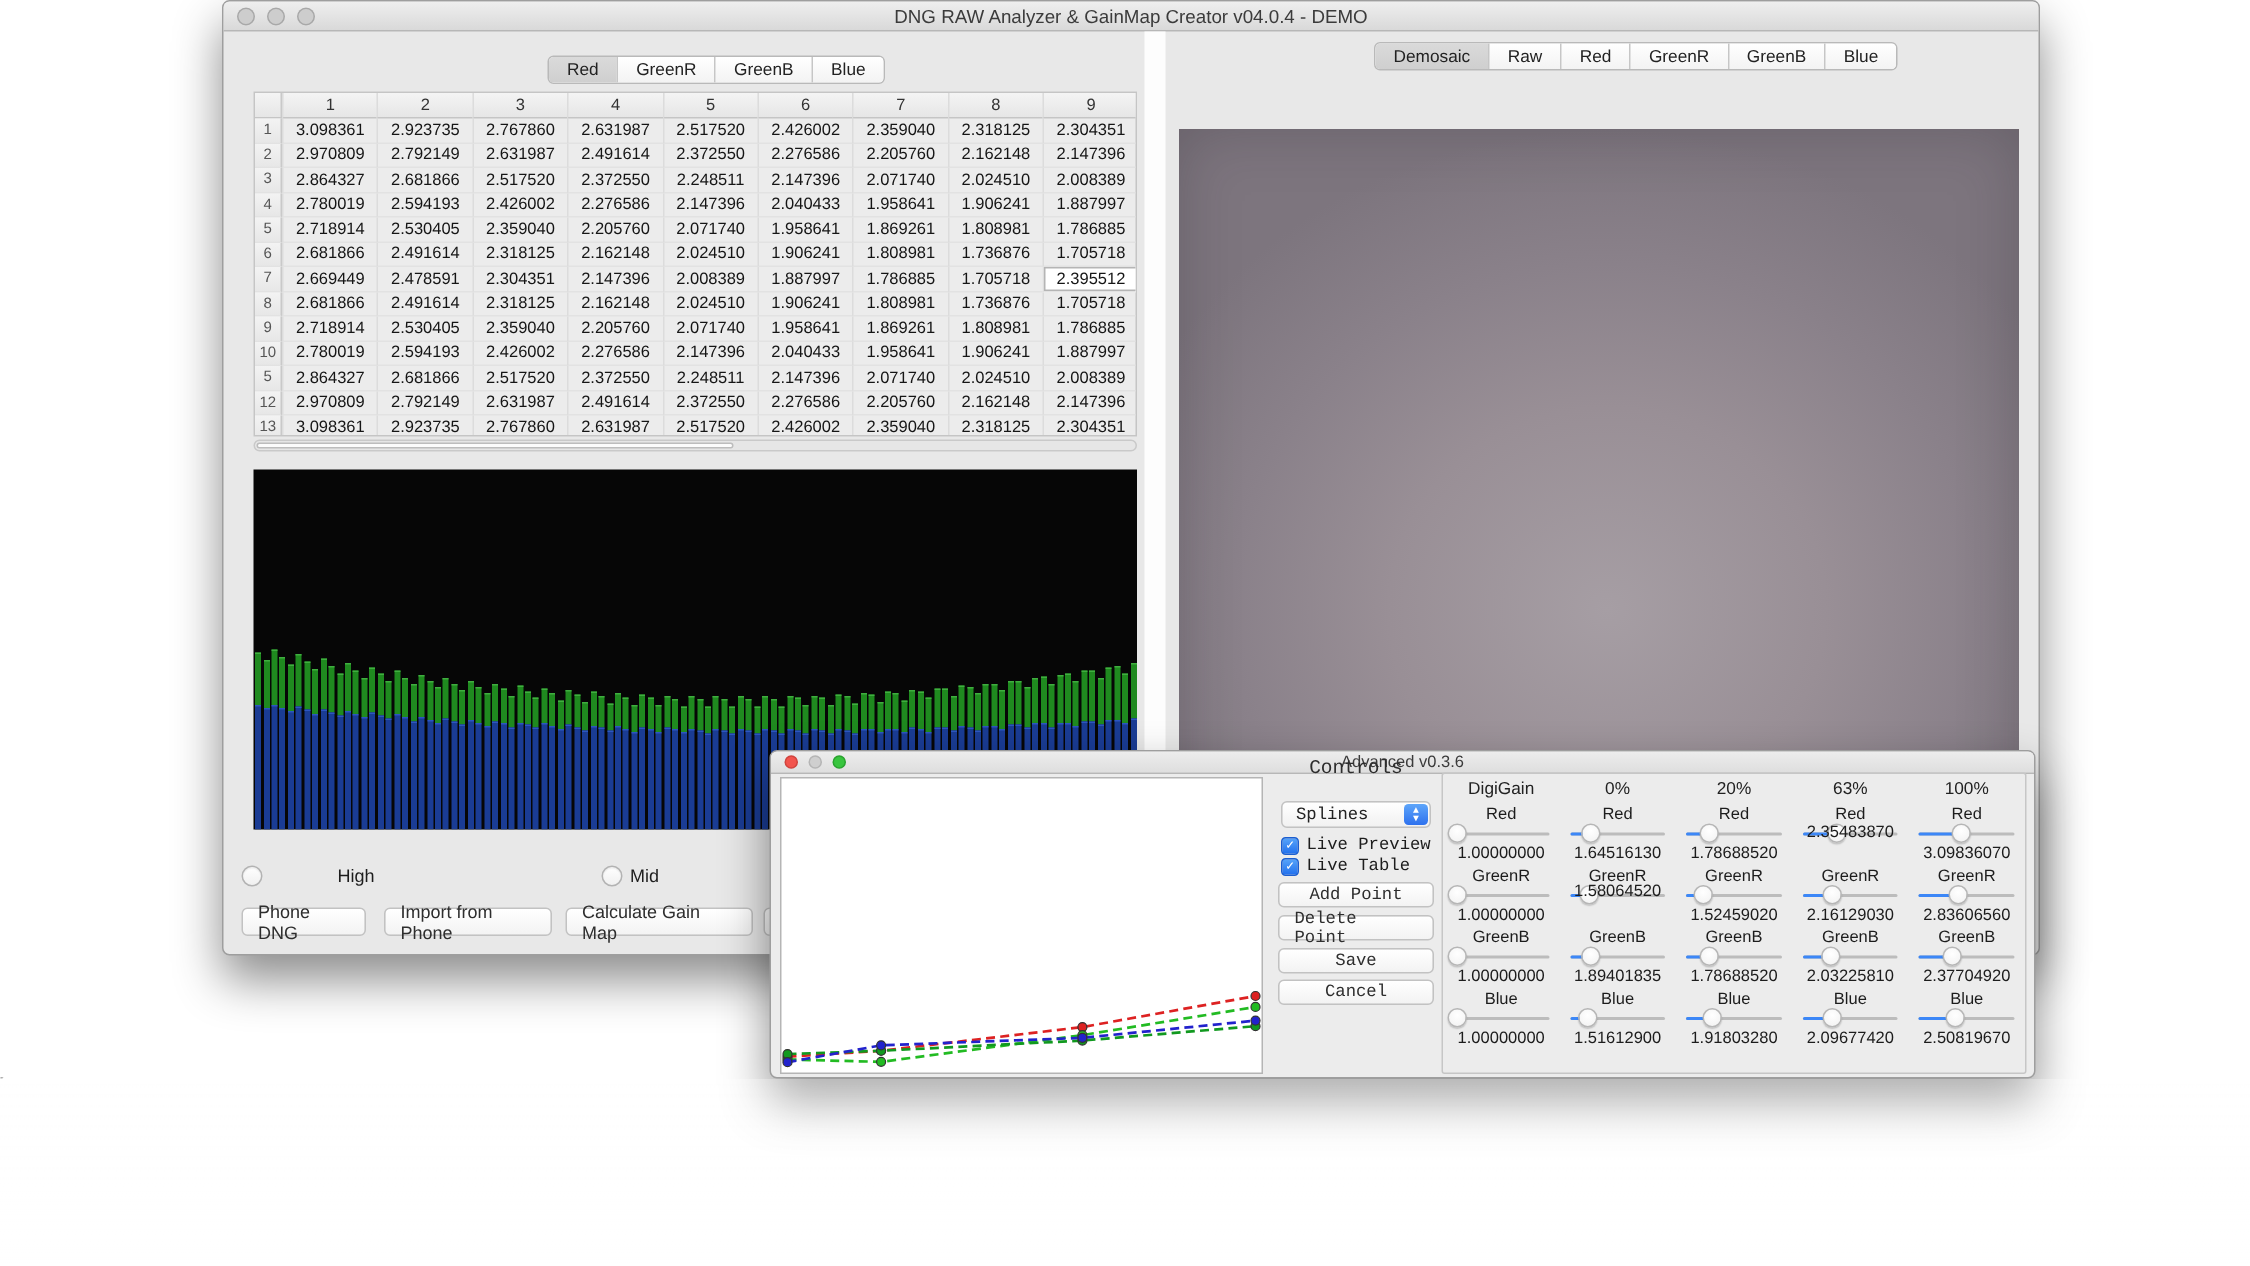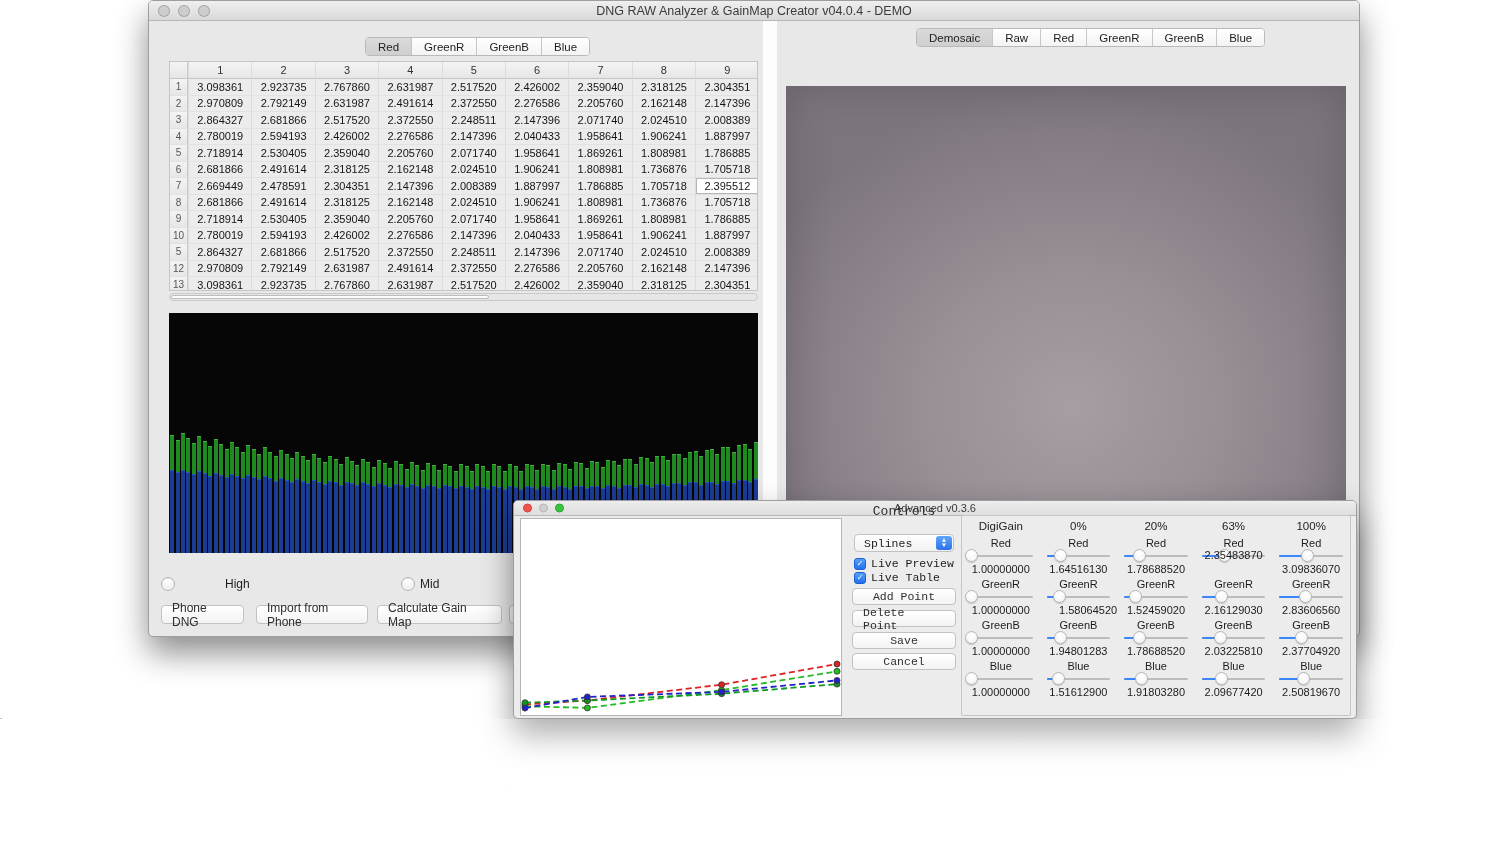--- a/index.html
+++ b/index.html
@@ -661,28 +661,28 @@
             <div class="fill" style="width: 20.3%;"></div>
             <div class="thumb" style="left: 20.3%;"></div>
           </div>
           <div class="gval" style="top: 47px;">1.64516130</div>
           <div class="glabel" style="top: 62px;">GreenR</div>
           <div class="slider" style="top: 74px;">
             <div class="track"></div>
             <div class="fill" style="width: 18.8%;"></div>
             <div class="thumb" style="left: 18.8%;"></div>
           </div>
-          <div class="gval" style="top: 88px; text-align: right;">1.58064520</div>
+          <div class="gval" style="top: 72px;">1.58064520</div>
           <div class="glabel" style="top: 103px;">GreenB</div>
           <div class="slider" style="top: 115px;">
             <div class="track"></div>
             <div class="fill" style="width: 21.7%;"></div>
             <div class="thumb" style="left: 21.7%;"></div>
           </div>
-          <div class="gval" style="top: 129px;">1.94801283</div>
+          <div class="gval" style="top: 129px;">1.89401835</div>
           <div class="glabel" style="top: 144px;">Blue</div>
           <div class="slider" style="top: 156px;">
             <div class="track"></div>
             <div class="fill" style="width: 17.2%;"></div>
             <div class="thumb" style="left: 17.2%;"></div>
           </div>
           <div class="gval" style="top: 170px;">1.51612900</div>
         </div>
         <div class="gcol">
           <div class="ghead">20%</div>

